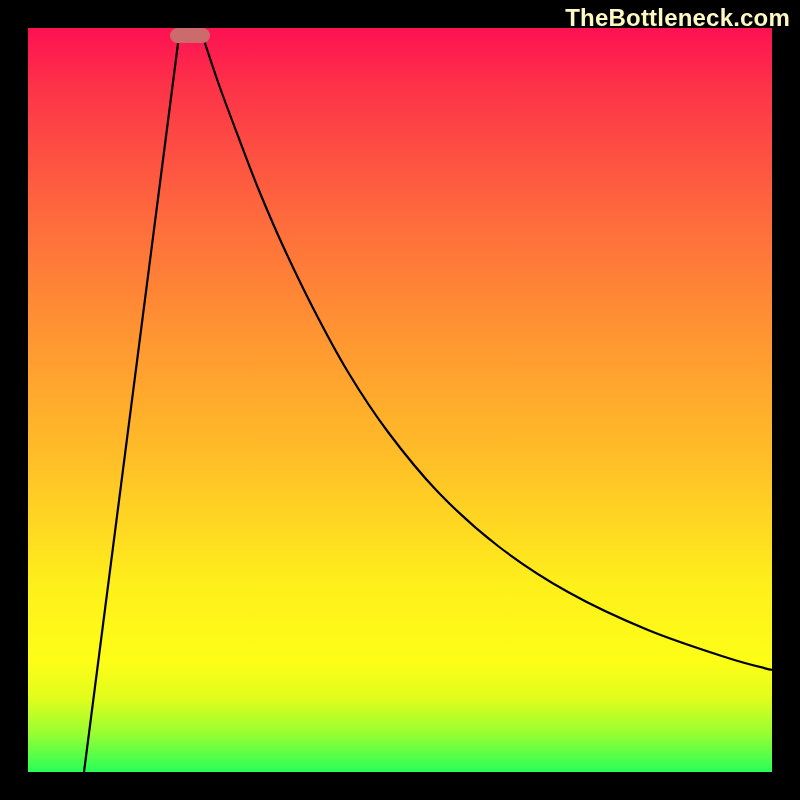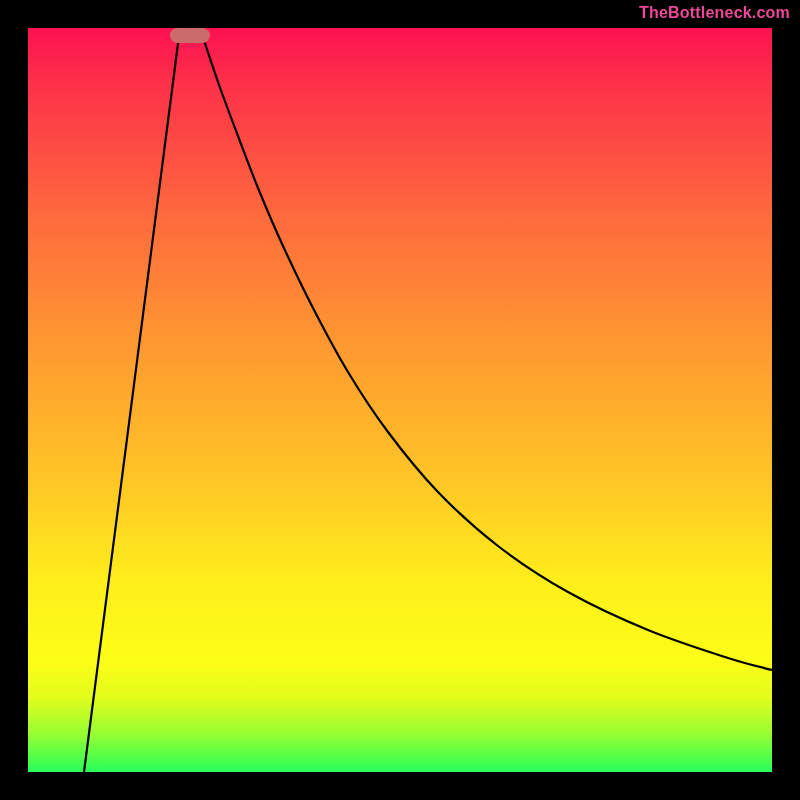--- a/index.html
+++ b/index.html
@@ -49,22 +49,22 @@
   .marker {
     position: absolute;
     background: #cc6b6c;
     border-radius: 9px;
     height: 15px;
   }
   .watermark {
     position: absolute;
     top: 4px;
     right: 10px;
-    color: #ec4899;
-    font-size: 16px;
+    color: #fef9c3;
+    font-size: 24px;
     font-weight: 600;
     letter-spacing: 0.2px;
     user-select: none;
   }
 </style>
 </head>
 <body>
 
 <div class="frame">
   <div class="plot">

